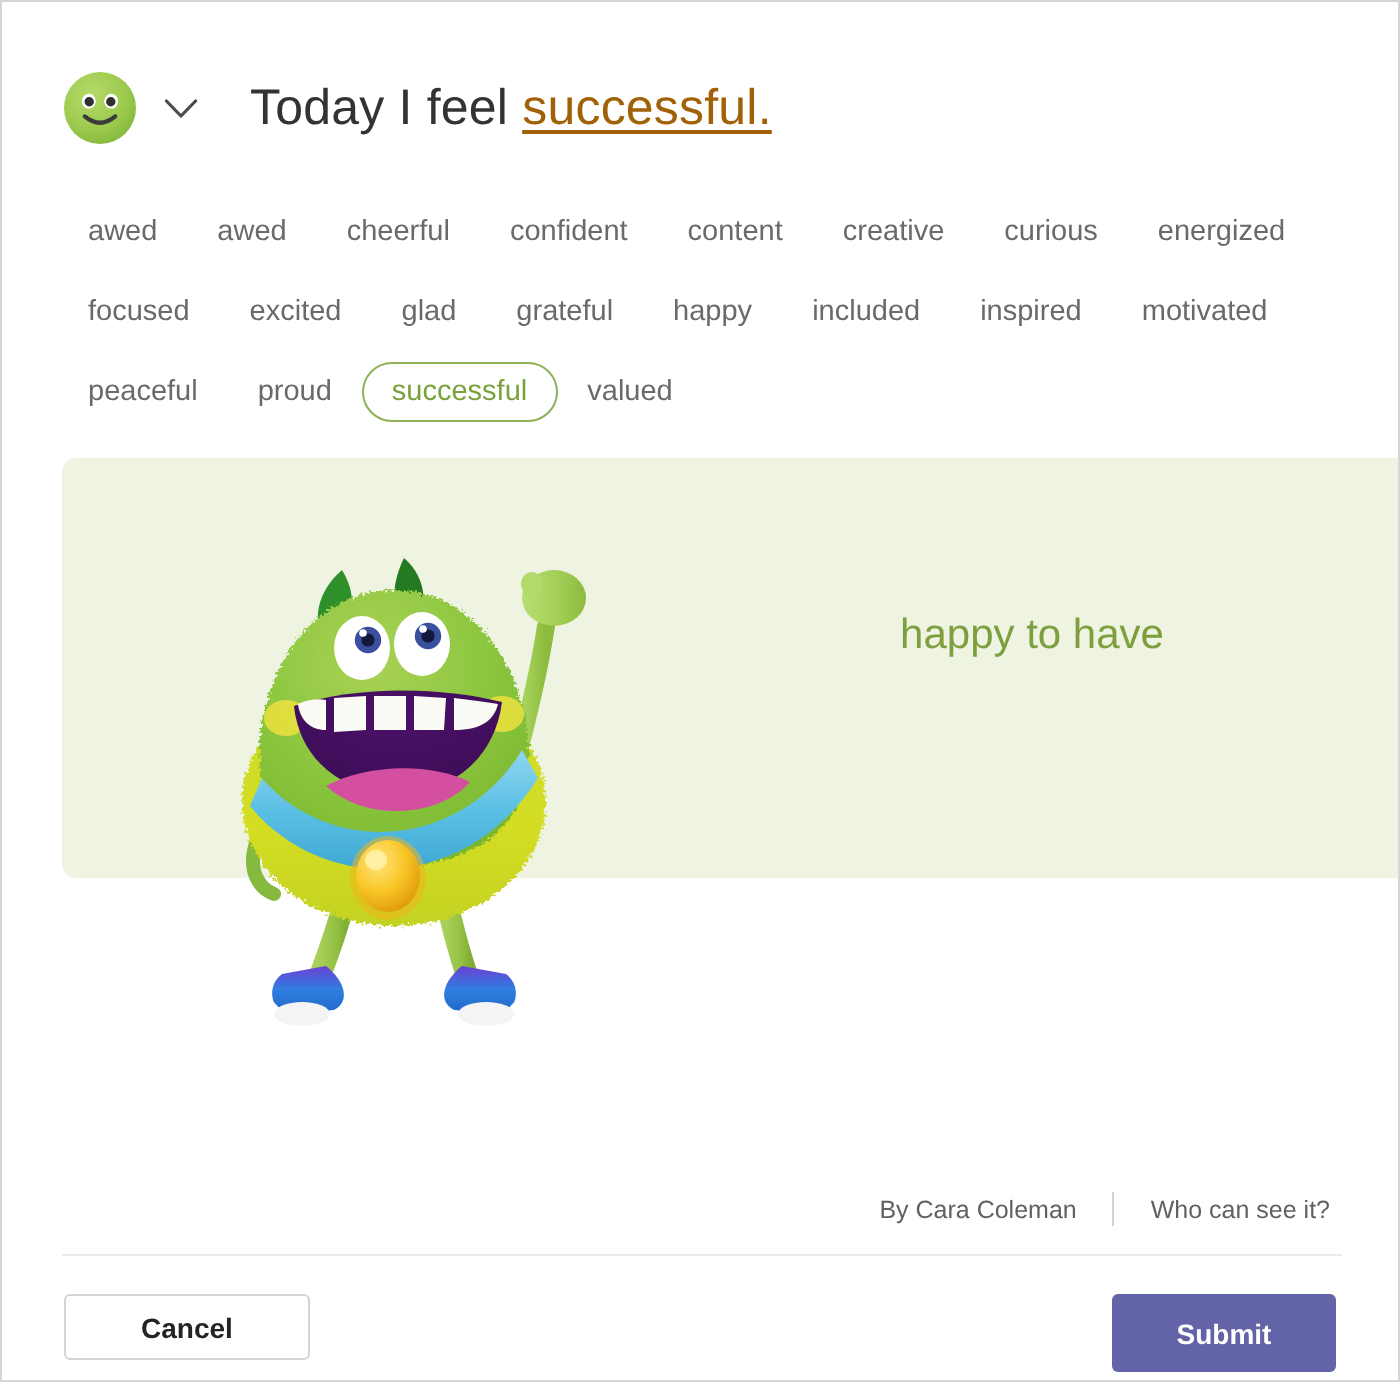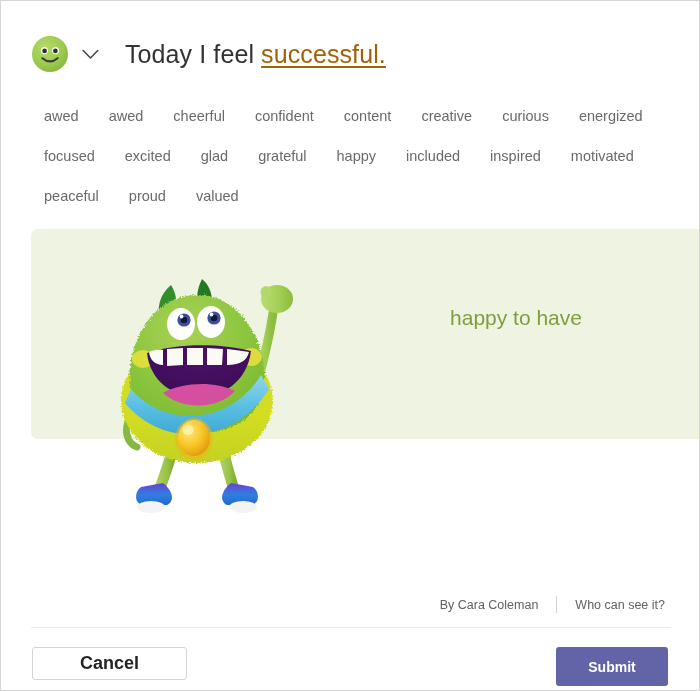--- a/index.html
+++ b/index.html
@@ -148,27 +148,27 @@
     left: 30px;
     top: 626px;
     width: 640px;
     height: 1px;
     background: #eaeaea;
   }
   .btn-cancel {
     position: absolute;
     left: 31px;
     top: 646px;
-    width: 155px;
+    width: 123px;
     height: 33px;
     background: #ffffff;
     border: 1px solid #d4d4d4;
     border-radius: 3px;
     font-family: inherit;
-    font-size: 18px;
+    font-size: 14px;
     color: #252423;
     font-weight: 600;
     cursor: pointer;
     padding: 0;
   }
   .btn-submit {
     position: absolute;
     left: 555px;
     top: 646px;
     width: 112px;
@@ -232,20 +232,21 @@
       <span class="word">focused</span>
       <span class="word">excited</span>
       <span class="word">glad</span>
       <span class="word">grateful</span>
       <span class="word">happy</span>
       <span class="word">included</span>
       <span class="word">inspired</span>
       <span class="word">motivated</span>
       <span class="word">peaceful</span>
       <span class="word">proud</span>
+      <span class="word selected">successful</span>
       <span class="word">valued</span>
     </div>
 
   <div class="panel">
     <div class="panel-text">
       <div>happy to have</div>
     </div>
   </div>
 
   <div class="monster-layer">

